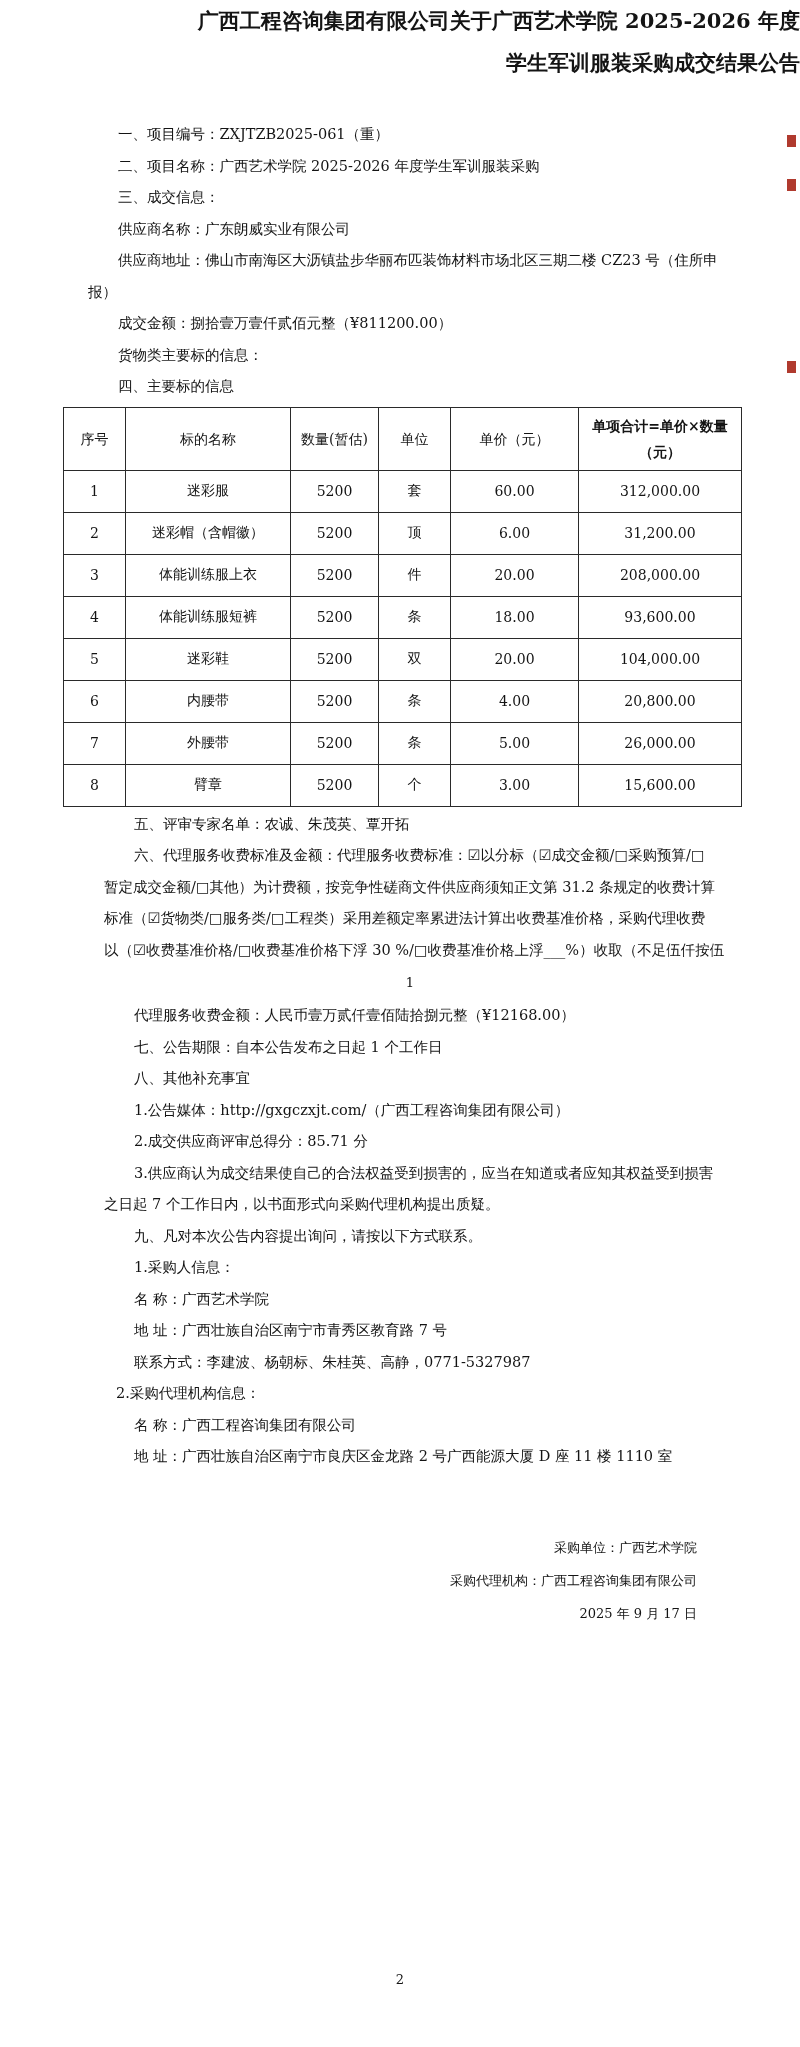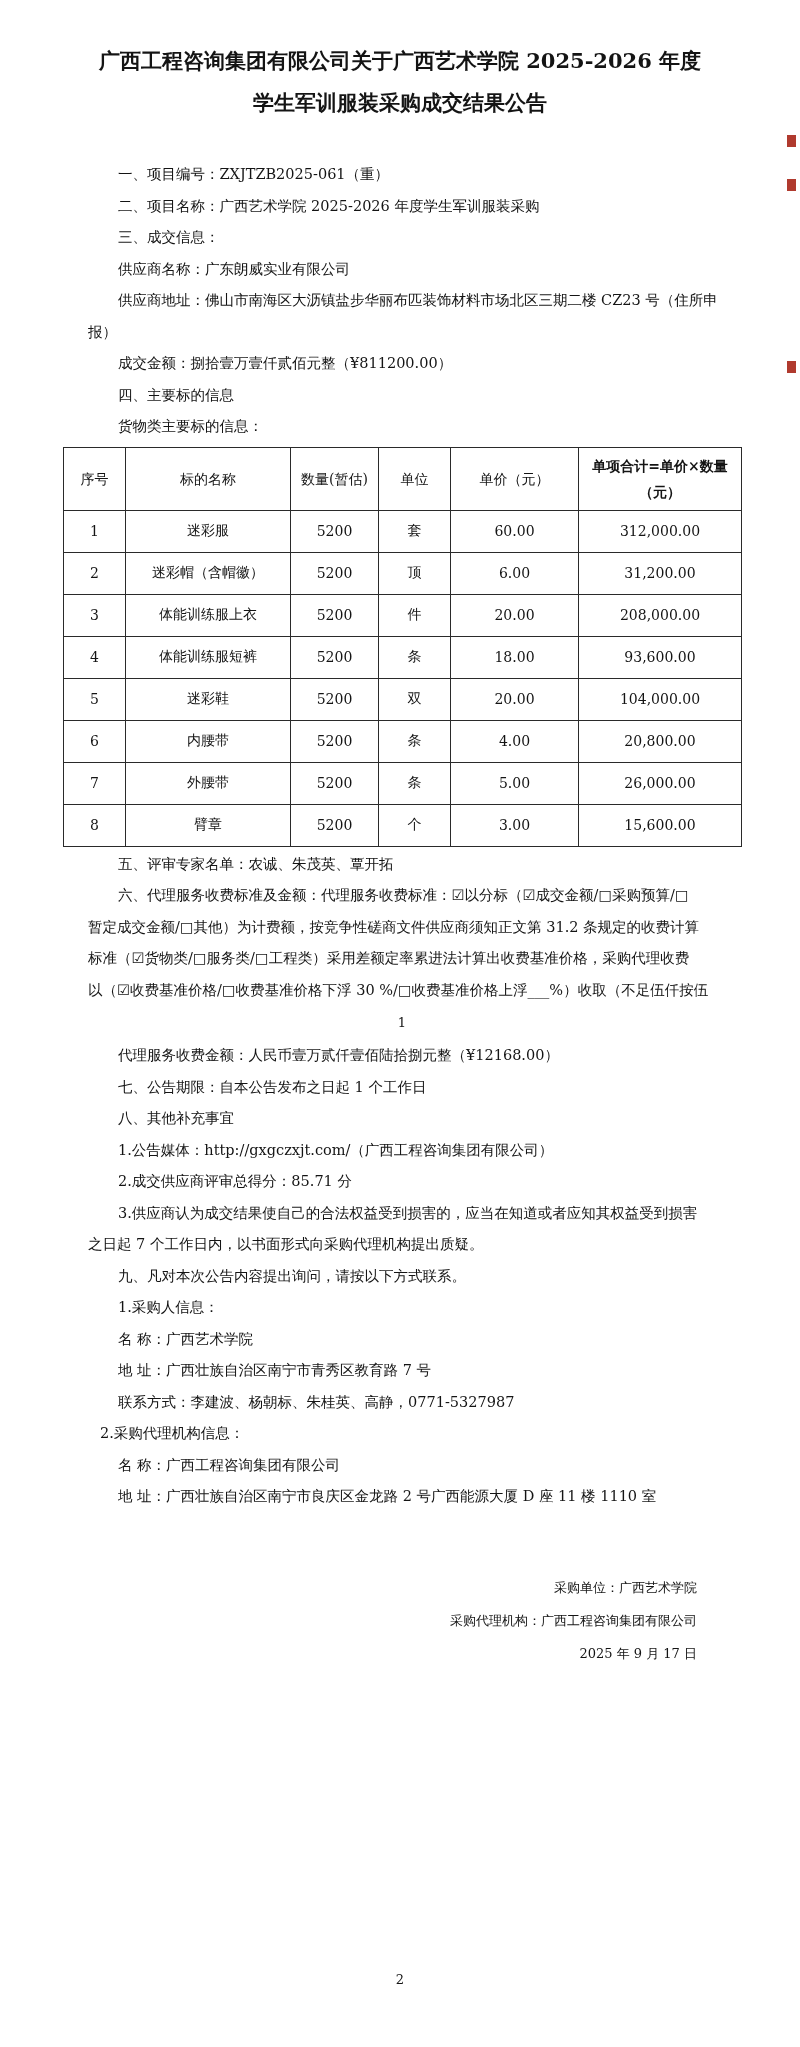--- a/index.html
+++ b/index.html
@@ -4,25 +4,25 @@
 <style>
   html,body { margin:0; padding:0; background:#ffffff; }
   .doc {
     position:relative;
     width:800px; height:2047px;
     background:#ffffff;
     color:#141414;
     font-family:"DejaVu Serif","Liberation Serif",serif;
     overflow:hidden;
   }
-  .title-block { padding-top:40px; text-align:center; }
+  .title-block { text-align:right; }
   .title-line { font-size:21px; font-weight:bold; line-height:42px; white-space:nowrap; }
   .content { padding:0 84px 0 88px; }
   .content-top { margin-top:35px; }
-  .content-bottom { margin-top:2px; }
+  .content-bottom { margin-top:2px;margin-left:16px; }
   .line { font-size:14.5px; line-height:31.5px; white-space:nowrap; }
   .line.indent { text-indent:30px; }
   .line.indent-sm { text-indent:12px; }
   .line.flush { text-indent:0; }
   .line.pagenum {
     text-indent:0; text-align:center; white-space:normal;
     font-size:13px; height:34px; line-height:34px;
   }
   table.items {
     border-collapse:collapse; table-layout:fixed;
@@ -71,23 +71,23 @@
         <div class="line indent">三、成交信息：</div>
 
         <div class="line indent">供应商名称：广东朗威实业有限公司</div>
 
         <div class="line indent">供应商地址：佛山市南海区大沥镇盐步华丽布匹装饰材料市场北区三期二楼 CZ23 号（住所申</div>
 
         <div class="line flush">报）</div>
 
         <div class="line indent">成交金额：捌拾壹万壹仟贰佰元整（¥811200.00）</div>
 
+        <div class="line indent">货物类主要标的信息：</div>
+
         <div class="line indent">四、主要标的信息</div>
-
-        <div class="line indent">货物类主要标的信息：</div>
       </div>
 
     <table class="items">
       <colgroup>
         <col style="width:62px">
           <col style="width:165px">
           <col style="width:88px">
         <col style="width:72px">
           <col style="width:128px">
           <col style="width:163px">

